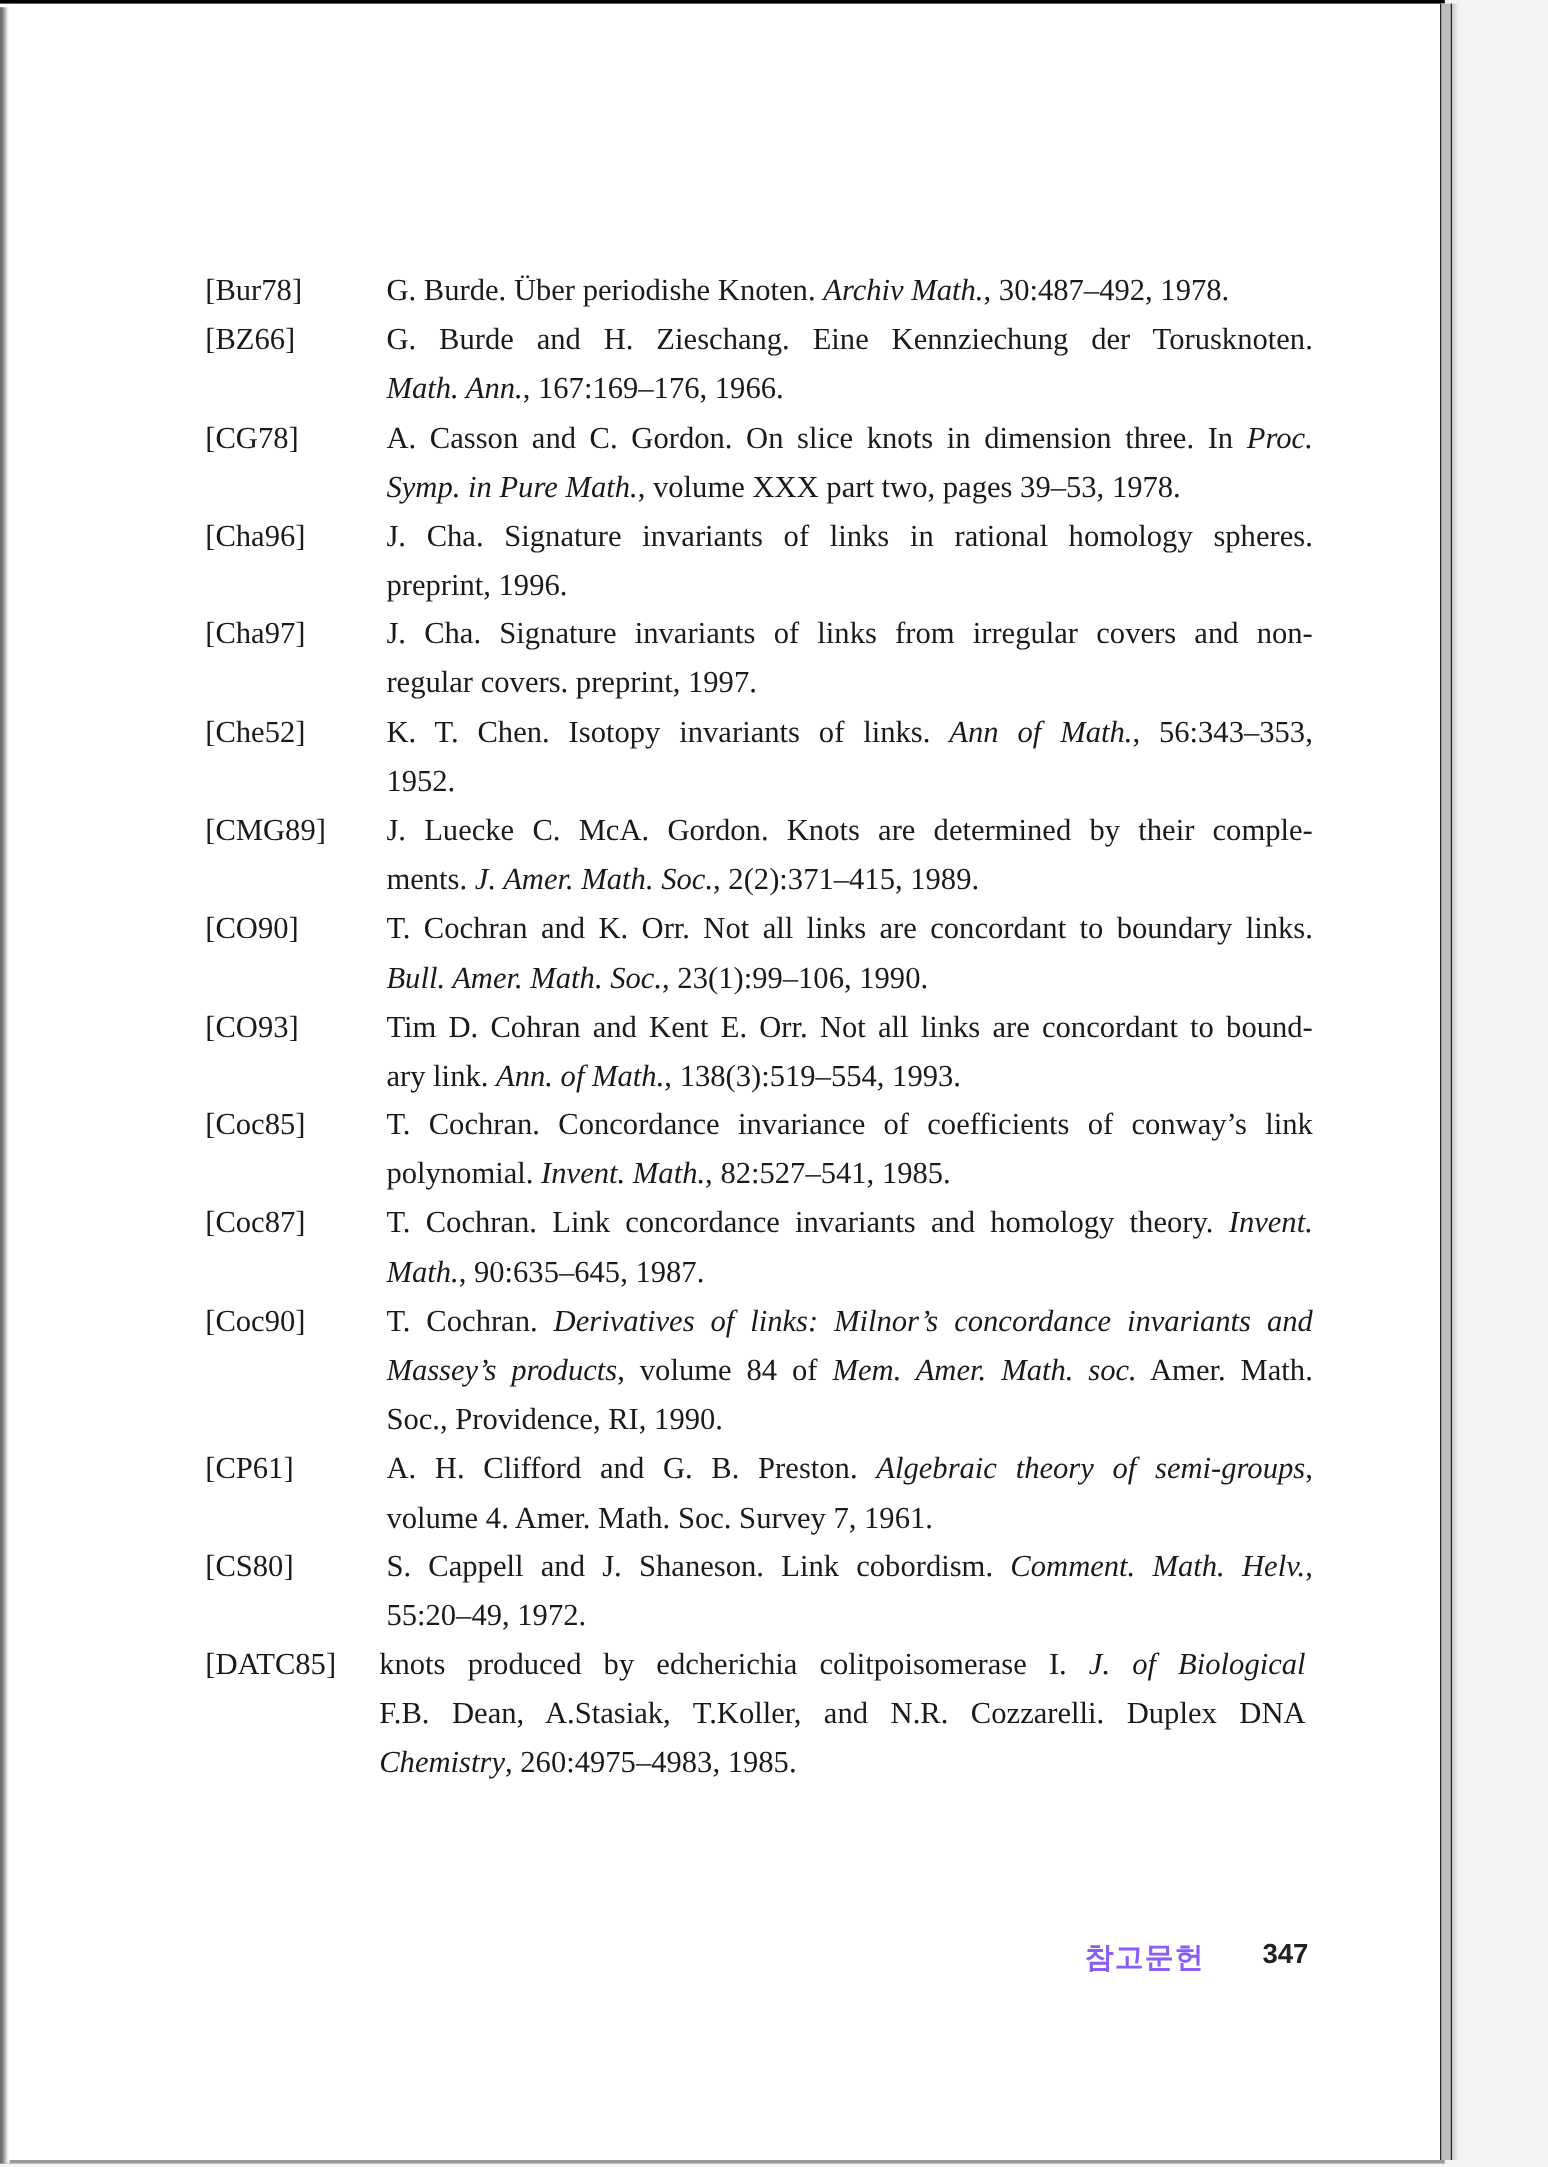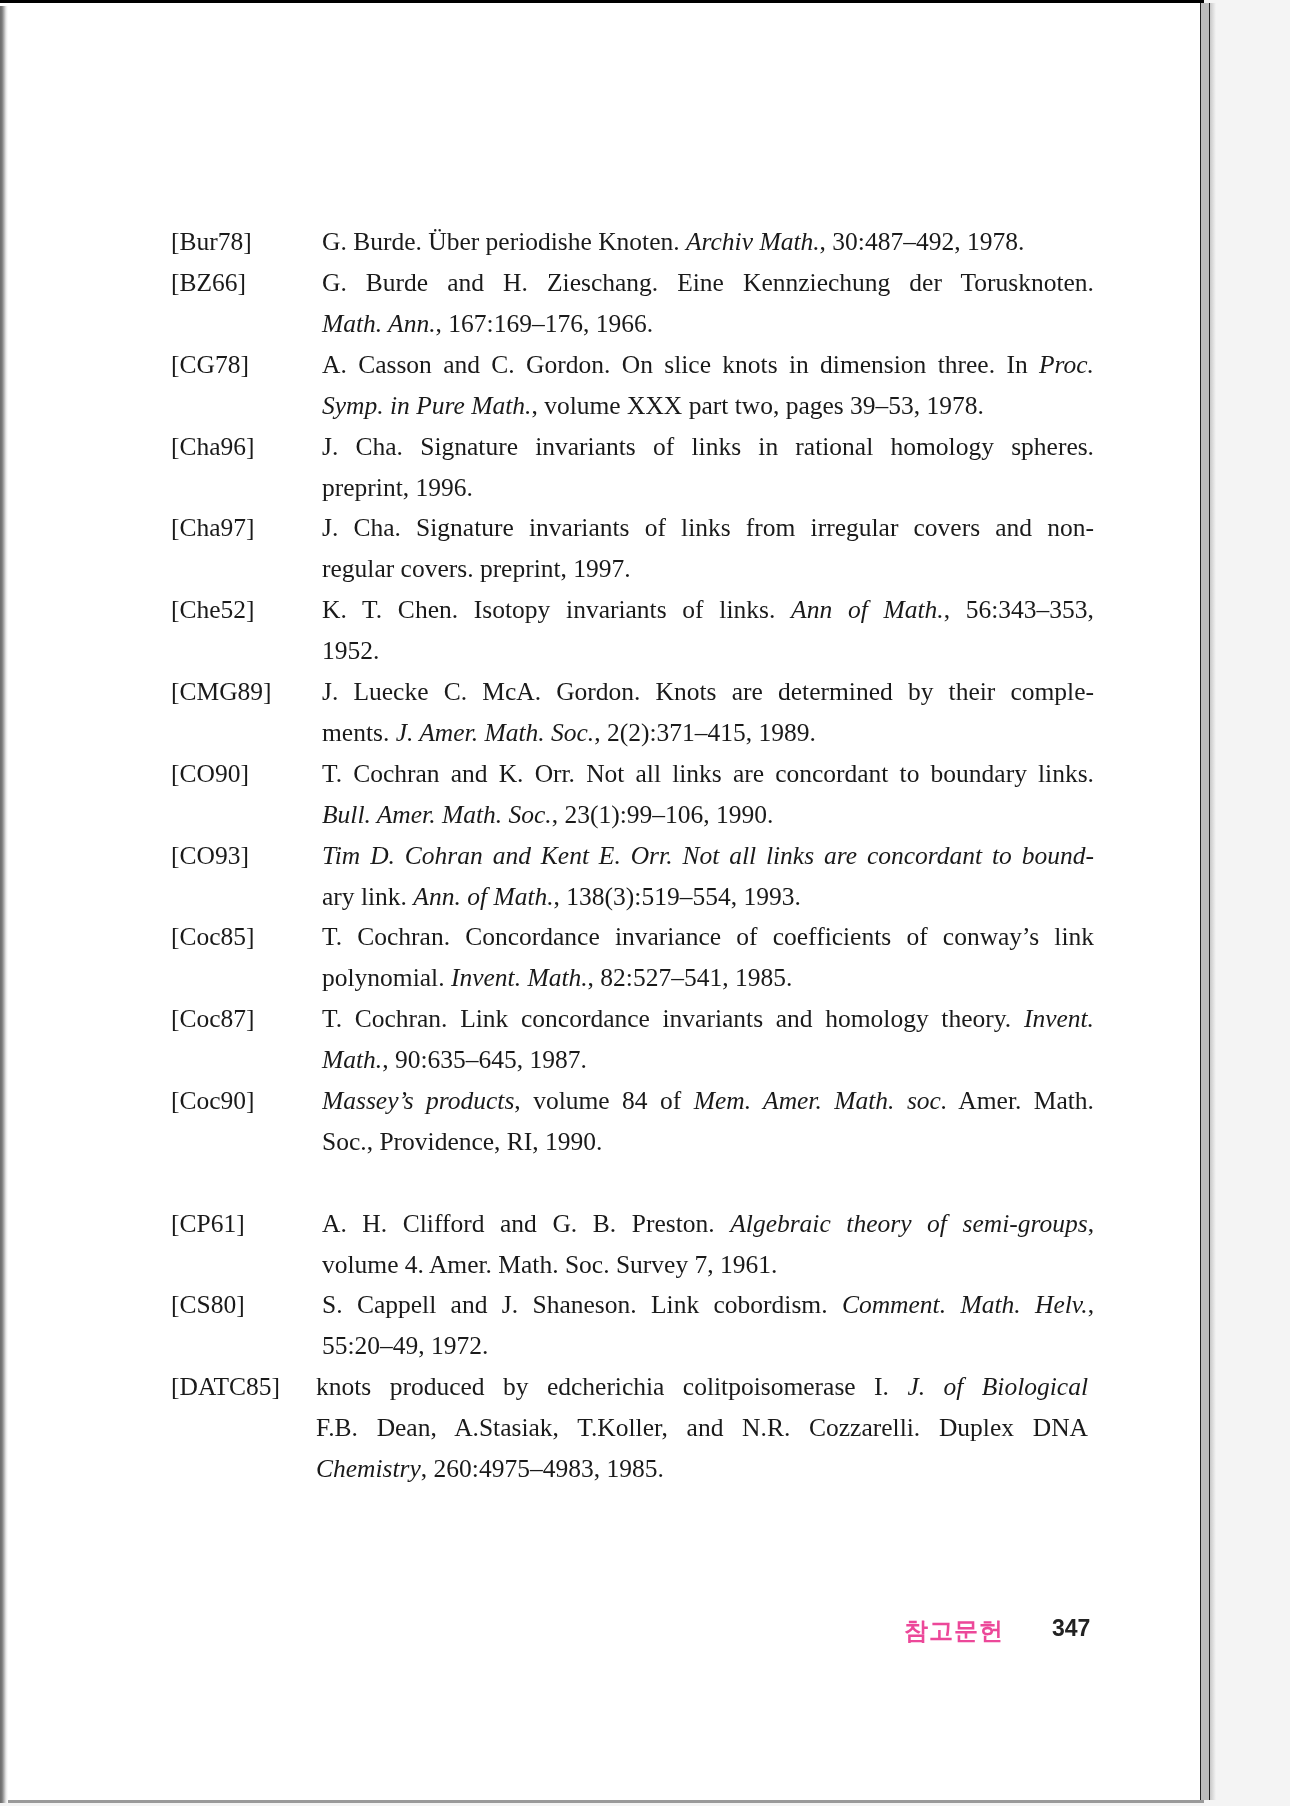--- a/index.html
+++ b/index.html
@@ -40,21 +40,21 @@
   }
   .body {
     position:absolute; left:322px; width:772px; font-size:25.5px; line-height:41px;
     text-align:justify;
   }
   .body .ln { display:block; white-space:nowrap; text-align-last:justify; }
   .body .ln.last { text-align-last:left; }
   em { font-style:italic; }
   .footer-title {
     position:absolute; left:904px; top:1612px; font-family:"DejaVu Sans", sans-serif;
-    font-weight:bold; font-size:24px; color:#ec4899; letter-spacing:1px;
+    font-weight:bold; font-size:24px; color:#8b5cf6; letter-spacing:1px;
   }
   .footer-page {
     position:absolute; left:1052px; top:1612px; font-family:Liberation Sans, sans-serif;
     font-weight:bold; font-size:23px; color:#222;
   }
 </style>
 </head>
 <body>
 
 <div class="page">
@@ -111,41 +111,42 @@
       <div class="entry" style="top: 749.7px;">
         <span class="label">[CO90]</span>
         <div class="body">
           <span class="ln" style="text-align: justify; white-space: normal; height: 41px; overflow: hidden;"><span>T. Cochran and K. Orr. Not all links are concordant to boundary links.</span></span>
           <span class="ln last"><em>Bull. Amer. Math. Soc.</em><span>, 23(1):99–106, 1990.</span></span>
         </div>
       </div>
       <div class="entry" style="top: 831.5px;">
         <span class="label">[CO93]</span>
         <div class="body">
-          <span class="ln" style="text-align: justify; white-space: normal; height: 41px; overflow: hidden; font-style: italic;"><span>Tim D. Cohran and Kent E. Orr. Not all links are concordant to bound-</span></span>
+          <span class="ln" style="text-align: justify; white-space: normal; height: 41px; overflow: hidden;"><span>Tim D. Cohran and Kent E. Orr. Not all links are concordant to bound-</span></span>
           <span class="ln last"><span>ary link. </span><em>Ann. of Math.</em><span>, 138(3):519–554, 1993.</span></span>
         </div>
       </div>
       <div class="entry" style="top: 913.3px;">
         <span class="label">[Coc85]</span>
         <div class="body">
           <span class="ln" style="text-align: justify; white-space: normal; height: 41px; overflow: hidden;"><span>T. Cochran. Concordance invariance of coefficients of conway’s link</span></span>
           <span class="ln last"><span>polynomial. </span><em>Invent. Math.</em><span>, 82:527–541, 1985.</span></span>
         </div>
       </div>
       <div class="entry" style="top: 995.1px;">
         <span class="label">[Coc87]</span>
         <div class="body">
           <span class="ln" style="text-align: justify; white-space: normal; height: 41px; overflow: hidden;"><span>T. Cochran. Link concordance invariants and homology theory. </span><em>Invent.</em></span>
           <span class="ln last"><em>Math.</em><span>, 90:635–645, 1987.</span></span>
         </div>
       </div>
       <div class="entry" style="top: 1076.9px;">
         <span class="label">[Coc90]</span>
         <div class="body">
+          <span class="ln" style="text-align: justify; white-space: normal; height: 41px; overflow: hidden;"><span>T. Cochran. </span><em>Derivatives of links: Milnor’s concordance invariants and</em></span>
           <span class="ln" style="text-align: justify; white-space: normal; height: 41px; overflow: hidden;"><em>Massey’s products</em><span>, volume 84 of </span><em>Mem. Amer. Math. soc.</em><span> Amer. Math.</span></span>
           <span class="ln last"><span>Soc., Providence, RI, 1990.</span></span>
         </div>
       </div>
       <div class="entry" style="top: 1199.6px;">
         <span class="label">[CP61]</span>
         <div class="body">
           <span class="ln" style="text-align: justify; white-space: normal; height: 41px; overflow: hidden;"><span>A. H. Clifford and G. B. Preston. </span><em>Algebraic theory of semi-groups</em><span>,</span></span>
           <span class="ln last"><span>volume 4. Amer. Math. Soc. Survey 7, 1961.</span></span>
         </div>

